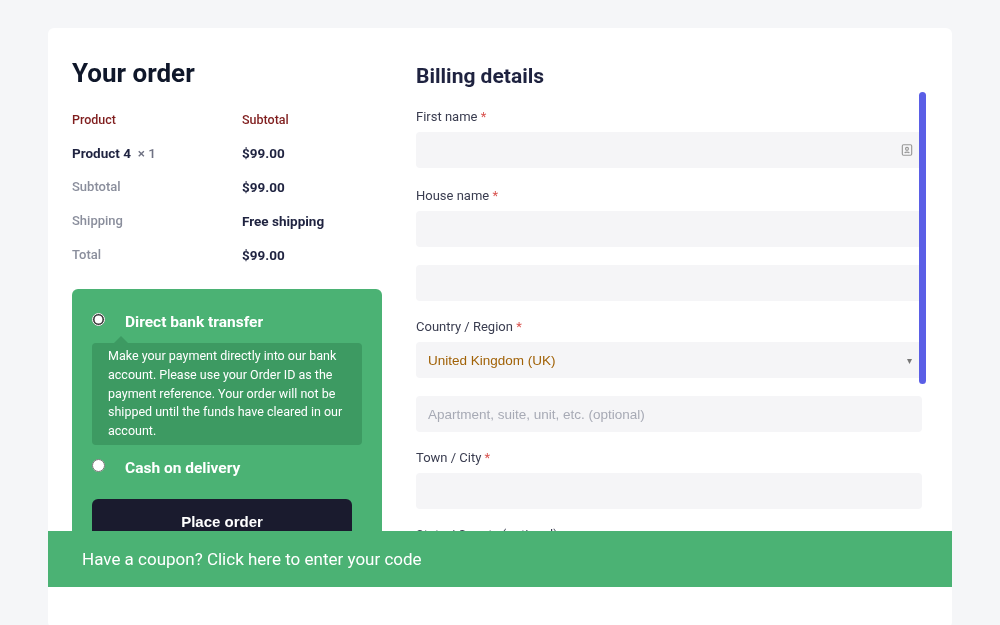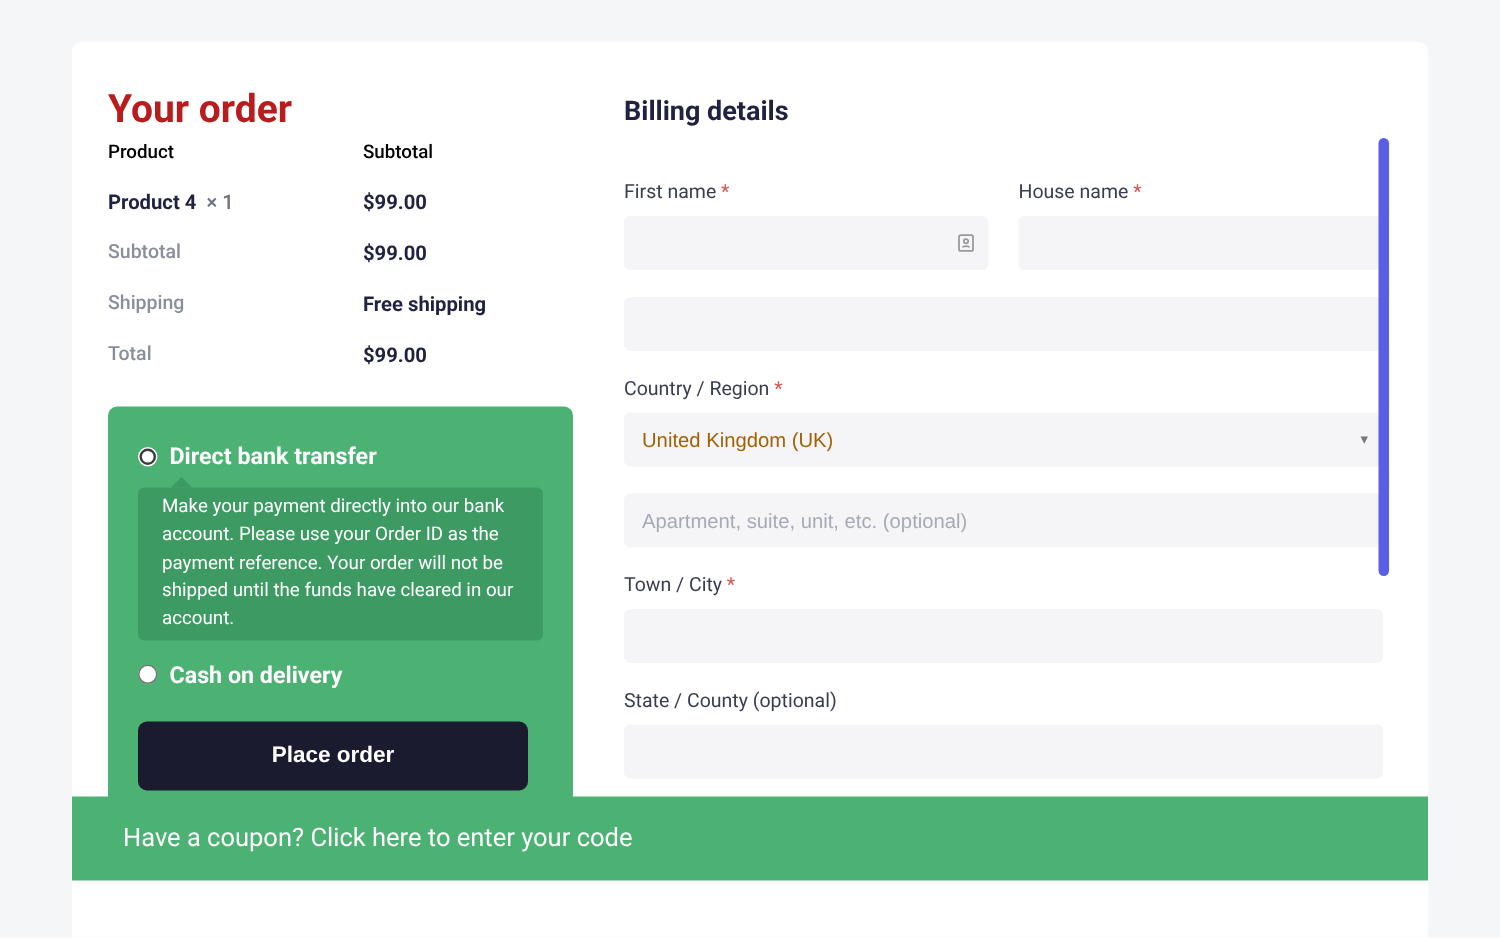--- a/index.html
+++ b/index.html
@@ -22,39 +22,40 @@
 .columns {
   display: flex;
   gap: 34px;
 }
 .left-col { width: 310px; flex-shrink: 0; }
 .right-col { flex: 1; position: relative; }
 
 .order-title {
   font-size: 26px;
   font-weight: 700;
-  color: #b91c1c;
+  color: #0f172a;
+  margin-bottom: 18px;
 }
 
 .order-table { width: 100%; font-size: 13px; }
 .order-row { display: flex; padding: 6px 0 12px 0; }
 .order-row .oc-product { flex: 1; }
 .order-row .oc-subtotal { width: 140px; }
-.oc-header { color: #000000; font-size: 12.5px; font-weight: 500; }
+.oc-header { color: #7f1d1d; font-size: 12.5px; font-weight: 500; }
 .oc-strong { color: #1f2340; font-weight: 700; font-size: 13.5px; }
 .oc-label { color: #8a8e9c; font-weight: 500; font-size: 13px; }
 
 .payment-box {
   background: #4bb274;
   border-radius: 6px;
   margin-top: 14px;
   padding: 24px 20px 20px 20px;
   color: #fff;
 }
-.payment-option { display: flex; align-items: center; gap: 8px; margin-bottom: 4px; }
+.payment-option { display: flex; align-items: flex-start; gap: 20px; margin-bottom: 4px; }
 .payment-option input[type="radio"] { width: 13px; height: 13px; accent-color: #fff; }
 .payment-option label { font-weight: 700; font-size: 15.5px; cursor: pointer; }
 .payment-desc {
   background: #3d9a62;
   border-radius: 4px;
   padding: 4px 16px;
   font-size: 12.5px;
   line-height: 1.5;
   margin: 12px 0 12px 0;
   position: relative;
@@ -76,27 +77,27 @@
   border-radius: 6px;
   width: 260px;
   height: 46px;
   font-size: 15px;
   font-weight: 600;
   margin-top: 18px;
   cursor: pointer;
 }
 
 .billing-title {
-  font-size: 18px;
+  font-size: 21px;
   font-weight: 700;
   color: #1f2340;
-  margin-bottom: 36px;
+  margin-bottom: 21px;
   margin-top: 6px;
 }
-.form-row { display: flex; gap: 20px; margin-bottom: 18px; }
+.form-row { display: flex; gap: 20px; margin-bottom: 18px; flex-direction: column; }
 .form-group { flex: 1; }
 .form-group label {
   display: block;
   font-size: 13px;
   color: #3a3d50;
   margin-bottom: 8px;
 }
 .required { color: #d9534f; }
 .form-control {
   width: 100%;

